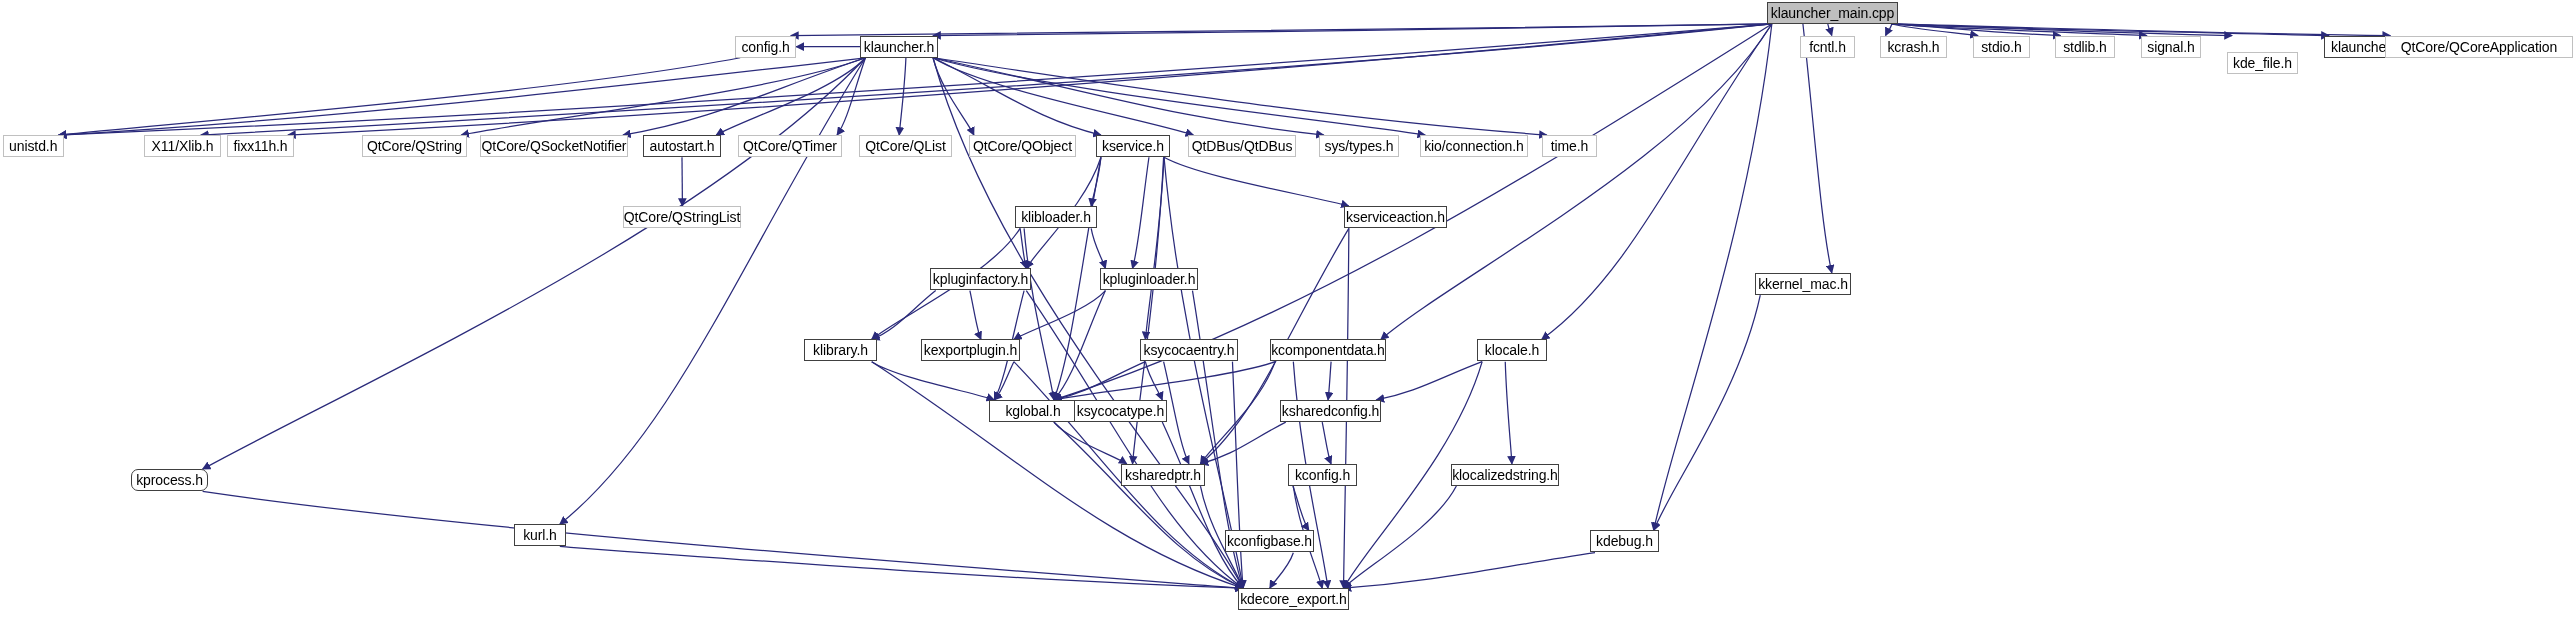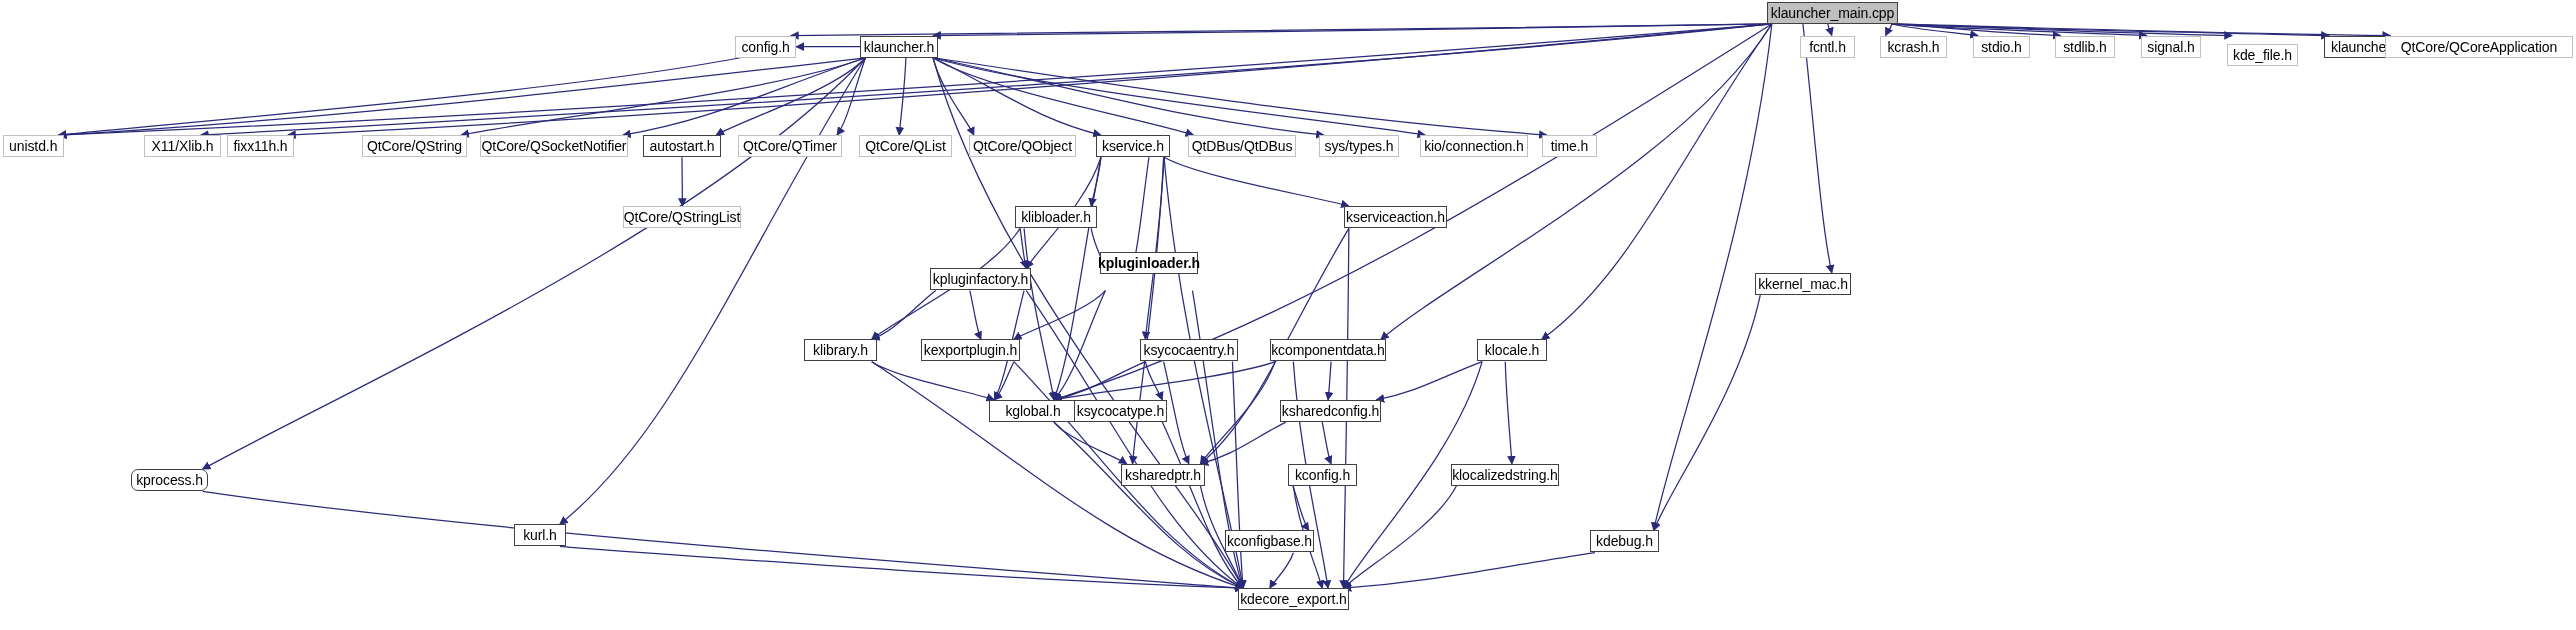--- a/index.html
+++ b/index.html
@@ -148,21 +148,21 @@
   </svg>
   <div id="node-layer">
       <div class="node root" style="left: 1767px; top: 1.8px; width: 131px;">klauncher_main.cpp</div>
       <div class="node" style="left: 735px; top: 36px; width: 61px;">config.h</div>
       <div class="node strong" style="left: 860px; top: 36px; width: 78px;">klauncher.h</div>
       <div class="node" style="left: 1800px; top: 36px; width: 55px;">fcntl.h</div>
       <div class="node" style="left: 1880px; top: 36px; width: 67px;">kcrash.h</div>
       <div class="node" style="left: 1973px; top: 36px; width: 57px;">stdio.h</div>
       <div class="node" style="left: 2055px; top: 36px; width: 60px;">stdlib.h</div>
       <div class="node" style="left: 2141px; top: 36px; width: 60px;">signal.h</div>
-      <div class="node" style="left: 2227px; top: 44px; width: 71px;">kde_file.h</div>
+      <div class="node" style="left: 2227px; top: 52px; width: 71px;">kde_file.h</div>
       <div class="node strong" style="left: 2324px; top: 36px; width: 126px;">klauncher_cmds.h</div>
       <div class="node" style="left: 2385px; top: 36px; width: 188px;">QtCore/QCoreApplication</div>
       <div class="node" style="left: 2.7px; top: 135px; width: 61px;">unistd.h</div>
       <div class="node" style="left: 144px; top: 135px; width: 77px;">X11/Xlib.h</div>
       <div class="node" style="left: 227px; top: 135px; width: 67px;">fixx11h.h</div>
       <div class="node" style="left: 362px; top: 135px; width: 105px;">QtCore/QString</div>
       <div class="node" style="left: 480px; top: 135px; width: 148px;">QtCore/QSocketNotifier</div>
       <div class="node strong" style="left: 643px; top: 135px; width: 78px;">autostart.h</div>
       <div class="node" style="left: 738px; top: 135px; width: 104px;">QtCore/QTimer</div>
       <div class="node" style="left: 859px; top: 135px; width: 93px;">QtCore/QList</div>
@@ -170,21 +170,21 @@
       <div class="node strong" style="left: 1096px; top: 135px; width: 74px;">kservice.h</div>
       <div class="node" style="left: 1188px; top: 135px; width: 108px;">QtDBus/QtDBus</div>
       <div class="node" style="left: 1319px; top: 135px; width: 80px;">sys/types.h</div>
       <div class="node" style="left: 1420px; top: 135px; width: 108px; text-align: right;">kio/connection.h</div>
       <div class="node" style="left: 1542px; top: 135px; width: 55px;">time.h</div>
       <div class="node" style="left: 623px; top: 206px; width: 118px;">QtCore/QStringList</div>
       <div class="node strong" style="left: 1015px; top: 206px; width: 82px;">klibloader.h</div>
       <div class="node strong" style="left: 1344px; top: 206px; width: 103px;">kserviceaction.h</div>
       <div class="node strong" style="left: 1755px; top: 273px; width: 96px;">kkernel_mac.h</div>
       <div class="node strong" style="left: 930px; top: 268px; width: 101px;">kpluginfactory.h</div>
-      <div class="node strong" style="left: 1100px; top: 252px; width: 98px; font-weight: bold;">kpluginloader.h</div>
+      <div class="node strong" style="left: 1100px; top: 268px; width: 98px;">kpluginloader.h</div>
       <div class="node strong" style="left: 804px; top: 339px; width: 73px;">klibrary.h</div>
       <div class="node strong" style="left: 921px; top: 339px; width: 99px;">kexportplugin.h</div>
       <div class="node strong" style="left: 1140px; top: 339px; width: 98px;">ksycocaentry.h</div>
       <div class="node strong" style="left: 1270px; top: 339px; width: 116px;">kcomponentdata.h</div>
       <div class="node strong" style="left: 1477px; top: 339px; width: 70px;">klocale.h</div>
       <div class="node strong" style="left: 989px; top: 400px; width: 88px;">kglobal.h</div>
       <div class="node strong" style="left: 1074px; top: 400px; width: 93px;">ksycocatype.h</div>
       <div class="node strong" style="left: 1280px; top: 400px; width: 101px;">ksharedconfig.h</div>
       <div class="node strong" style="left: 1121px; top: 464px; width: 84px;">ksharedptr.h</div>
       <div class="node strong" style="left: 1288px; top: 464px; width: 69px;">kconfig.h</div>

